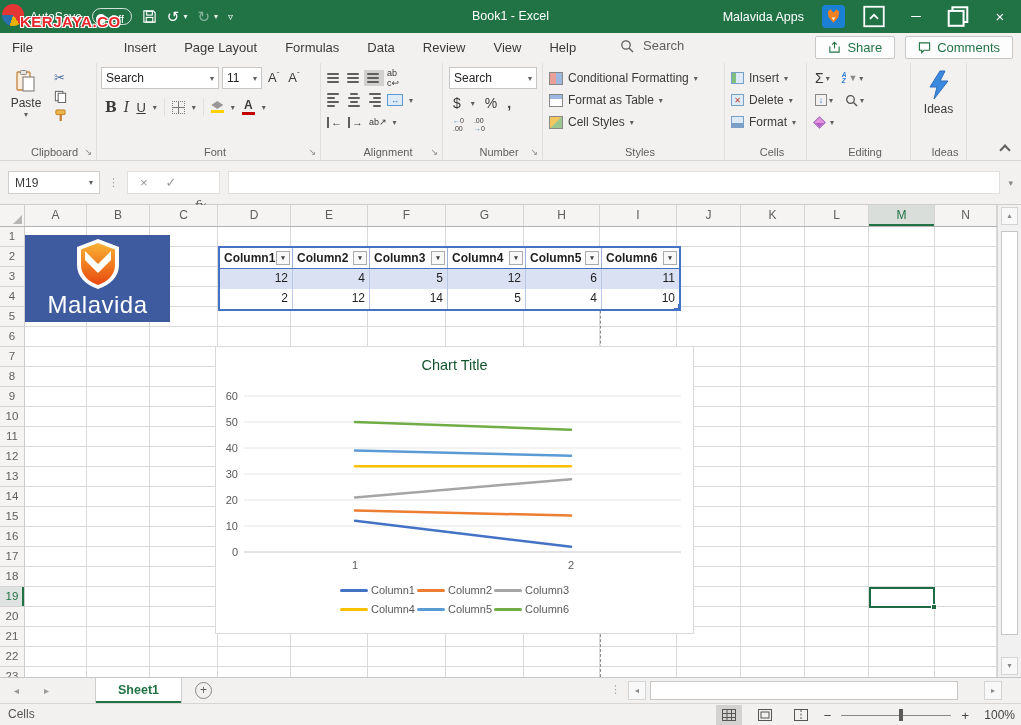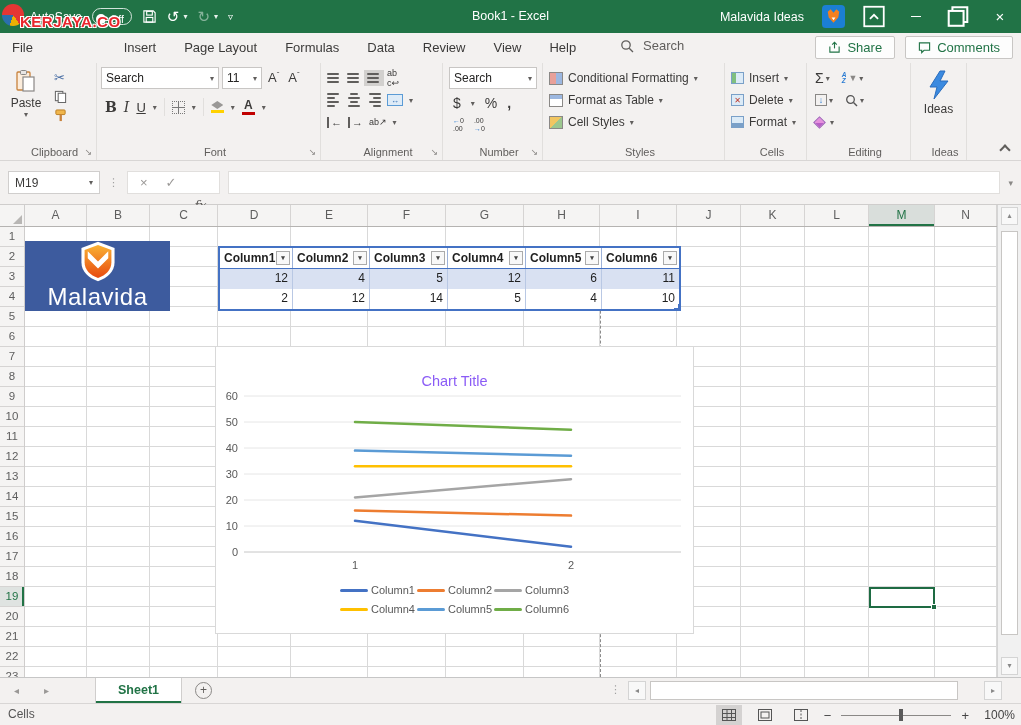--- a/index.html
+++ b/index.html
@@ -138,42 +138,42 @@
   .ch-cell { height:100%; border-right:1px solid #d6d4d3; font-size:12px; color:#5e5e5e; text-align:center; line-height:21px; cursor:pointer; flex:none; }
   .ch-cell.sel { background:#d9dedb; color:#217346; box-shadow: inset 0 -2px 0 #217346; }
   .rowheads { position:absolute; top:22px; left:0; width:25px; bottom:0; overflow:hidden; background:#f5f4f3; border-right:1px solid #cfcdcc; }
   .rh-cell { height:20px; border-bottom:1px solid #d6d4d3; font-size:11.5px; color:#5e5e5e; text-align:center; line-height:19px; cursor:pointer; }
   .rh-cell.sel { background:#dfe3e1; color:#217346; box-shadow: inset -2px 0 0 #217346; }
   .cells { position:absolute; left:25px; top:22px; width:972px; bottom:0; overflow:hidden; background:#fff;
     background-image: repeating-linear-gradient(to bottom, transparent 0px, transparent 19px, #d9d9d9 19px, #d9d9d9 20px); }
   .vline { position:absolute; top:0; bottom:0; width:1px; background:#d9d9d9; }
 
   
-  .sheet-logo { position:absolute; left:0; top:14px; width:145px; height:70px; background:#3d5b9e; z-index:3;
+  .sheet-logo { position:absolute; left:0; top:8px; width:145px; height:87px; background:#3d5b9e; z-index:3;
     display:flex; flex-direction:column; align-items:center; justify-content:center; gap:1px; }
   .sheet-logo-text { color:#fff; font-size:24px; letter-spacing:.5px; }
 
   
   .xl-table { position:absolute; left:193px; top:19px; z-index:3; border:2px solid #4472c4; background:#fff; }
   .t-row { display:flex; height:20px; }
   .t-head { border-bottom:1px solid #4472c4; height:21px; }
   .t-h { display:flex; align-items:center; justify-content:space-between; padding:0 2px 0 4px; font-size:12px; font-weight:bold; color:#1f1f1f; border-right:1px solid #9db2d9; background:#fff; }
   .t-h:last-child { border-right:none; }
   .t-filter { width:14px; height:14px; border:1px solid #ababab; background:#f8f8f8; font-size:7px; color:#444; display:flex; align-items:center; justify-content:center; cursor:pointer; flex:none; }
   .t-c { font-size:12px; color:#1f1f1f; text-align:right; padding:2px 4px 0 0; border-right:1px solid #b9c8e4; }
   .t-c:last-child { border-right:none; }
   .t-banded { background:#d9e1f2; }
   .t-resize { position:absolute; right:-1px; bottom:-1px; width:6px; height:6px; border-right:2px solid #4472c4; border-bottom:2px solid #4472c4; }
 
   
   .pagebreak { position:absolute; left:575px; top:19px; bottom:0; border-left:1px dashed #8c8c8c; z-index:2; }
 
   
   .chart { position:absolute; left:190px; top:119px; width:479px; height:288px; background:#fff; border:1px solid #d9d9d9; z-index:4; cursor:pointer; }
-  .chart-title { position:absolute; top:26px; left:0; right:0; text-align:center; font-size:14.5px; color:#8b5cf6; }
+  .chart-title { position:absolute; top:10px; left:0; right:0; text-align:center; font-size:14.5px; color:#14532d; }
   .chart-legend { position:absolute; top:237px; left:0; right:0; display:flex; flex-direction:column; gap:7px; }
   .lg-row { display:flex; justify-content:center; }
   .lg-item { display:flex; align-items:center; margin:0 1px; }
   .lg-swatch { width:28px; height:3px; border-radius:2px; margin-right:3px; }
   .lg-label { font-size:11px; color:#595959; }
 
   
   .sel-cell { position:absolute; left:844px; top:360px; width:66px; height:21px; border:2px solid #1e6b43; z-index:5; }
   .sel-handle { position:absolute; right:-4px; bottom:-4px; width:6px; height:6px; background:#1e6b43; border:1px solid #fff; }
 
@@ -222,21 +222,21 @@
         <rect x="4.5" y="9" width="7" height="5" fill="none" stroke="#fff" stroke-width="1.2"></rect>
       </svg>
       <span class="tb-ico">↺</span>
         <span class="tb-caret">▾</span>
       <span class="tb-ico dim">↻</span>
         <span class="tb-caret dim">▾</span>
       <span class="tb-ico qat-chev">▿</span>
     </div>
     <div class="tb-title">Book1  -  Excel</div>
     <div class="tb-right">
-      <span class="tb-applabel">Malavida Ideas</span>
+      <span class="tb-applabel">Malavida Apps</span>
       <svg width="23" height="23" viewBox="0 0 24 24" style="cursor:pointer">
         <rect x="0" y="0" width="24" height="24" rx="4" fill="#1b7fd4"></rect>
         <polygon points="6,7 9,4.5 12,8 15,4.5 18,7 17,13 12,18.5 7,13" fill="#f4801f"></polygon>
         <polygon points="10,13 12,16 14,13" fill="#fff"></polygon>
       </svg>
       <svg class="winbtn" width="16" height="16" viewBox="0 0 16 16">
         <rect x="2" y="2" width="12" height="12" fill="none" stroke="#fff" stroke-width="1.1"></rect>
         <polyline points="5.5,9.5 8,7 10.5,9.5" fill="none" stroke="#fff" stroke-width="1.1"></polyline>
       </svg>
       <span class="winbtn">

